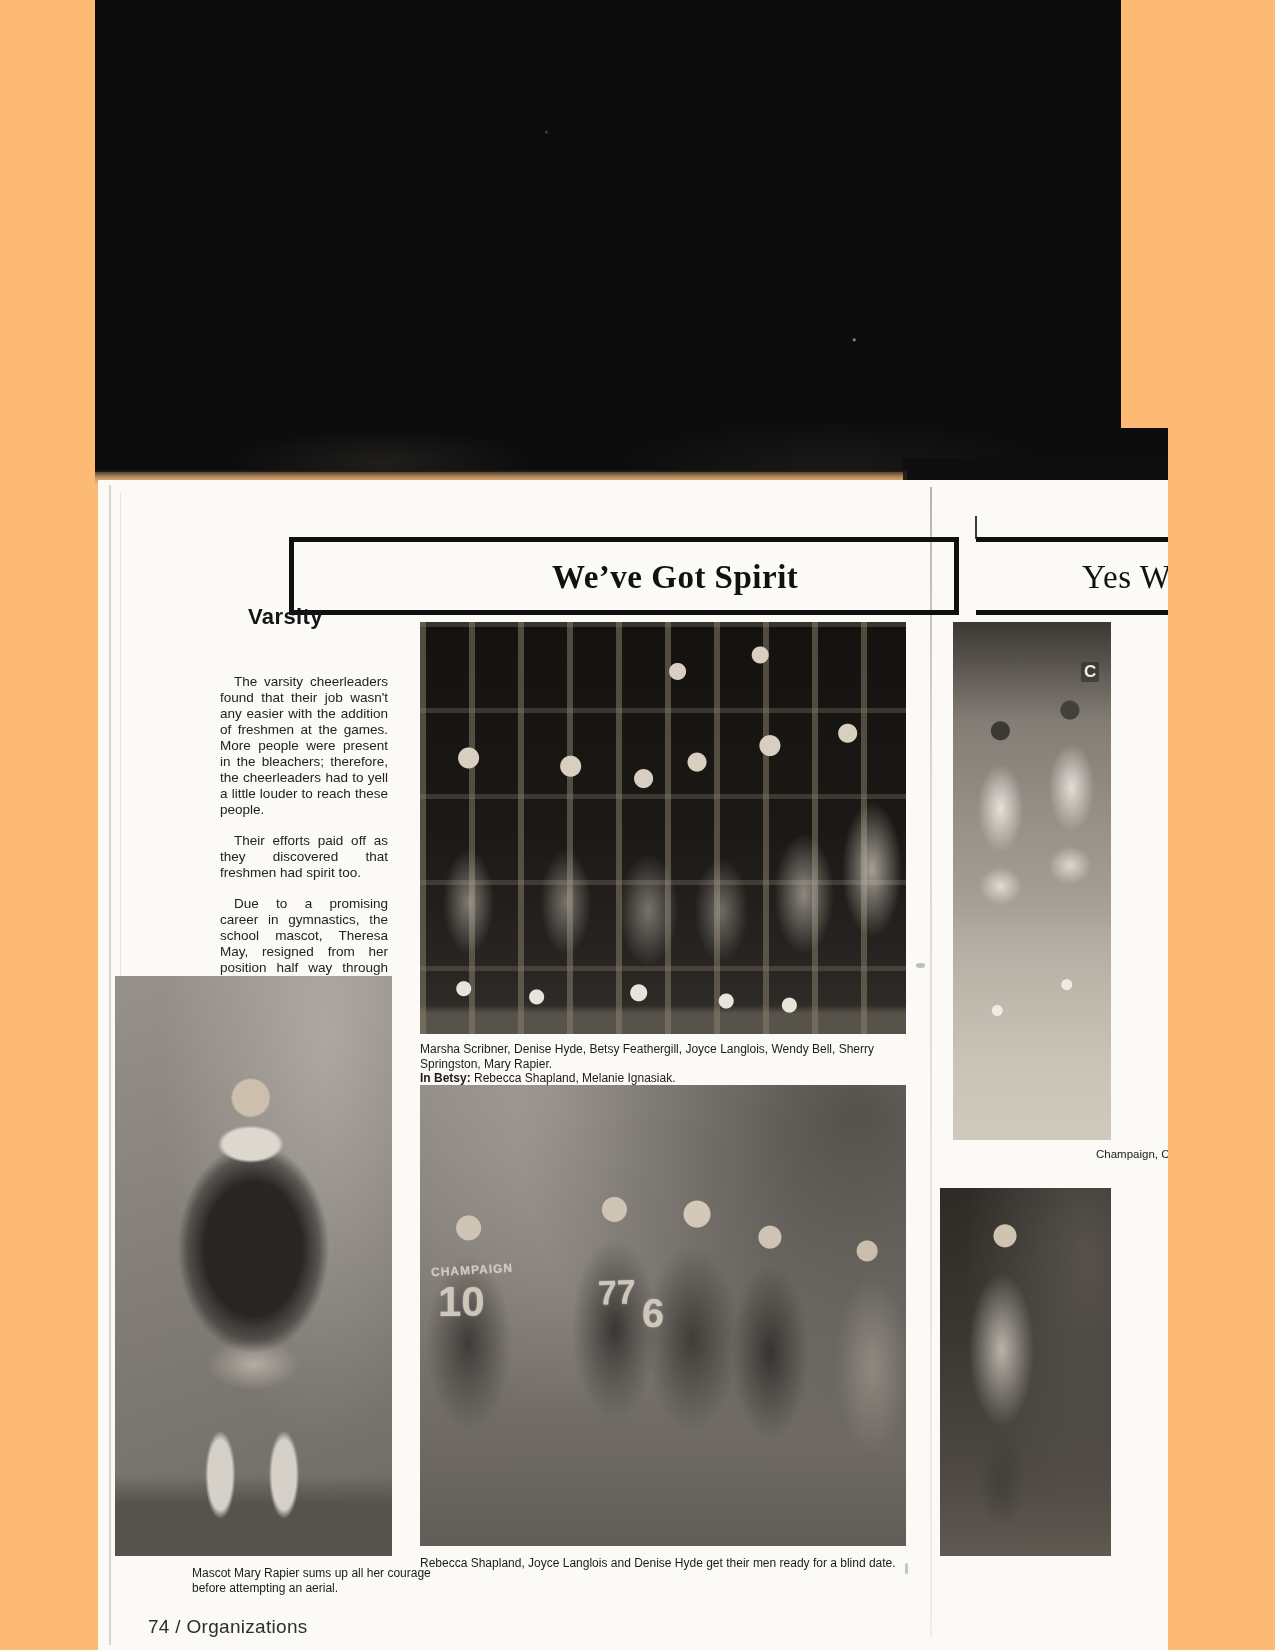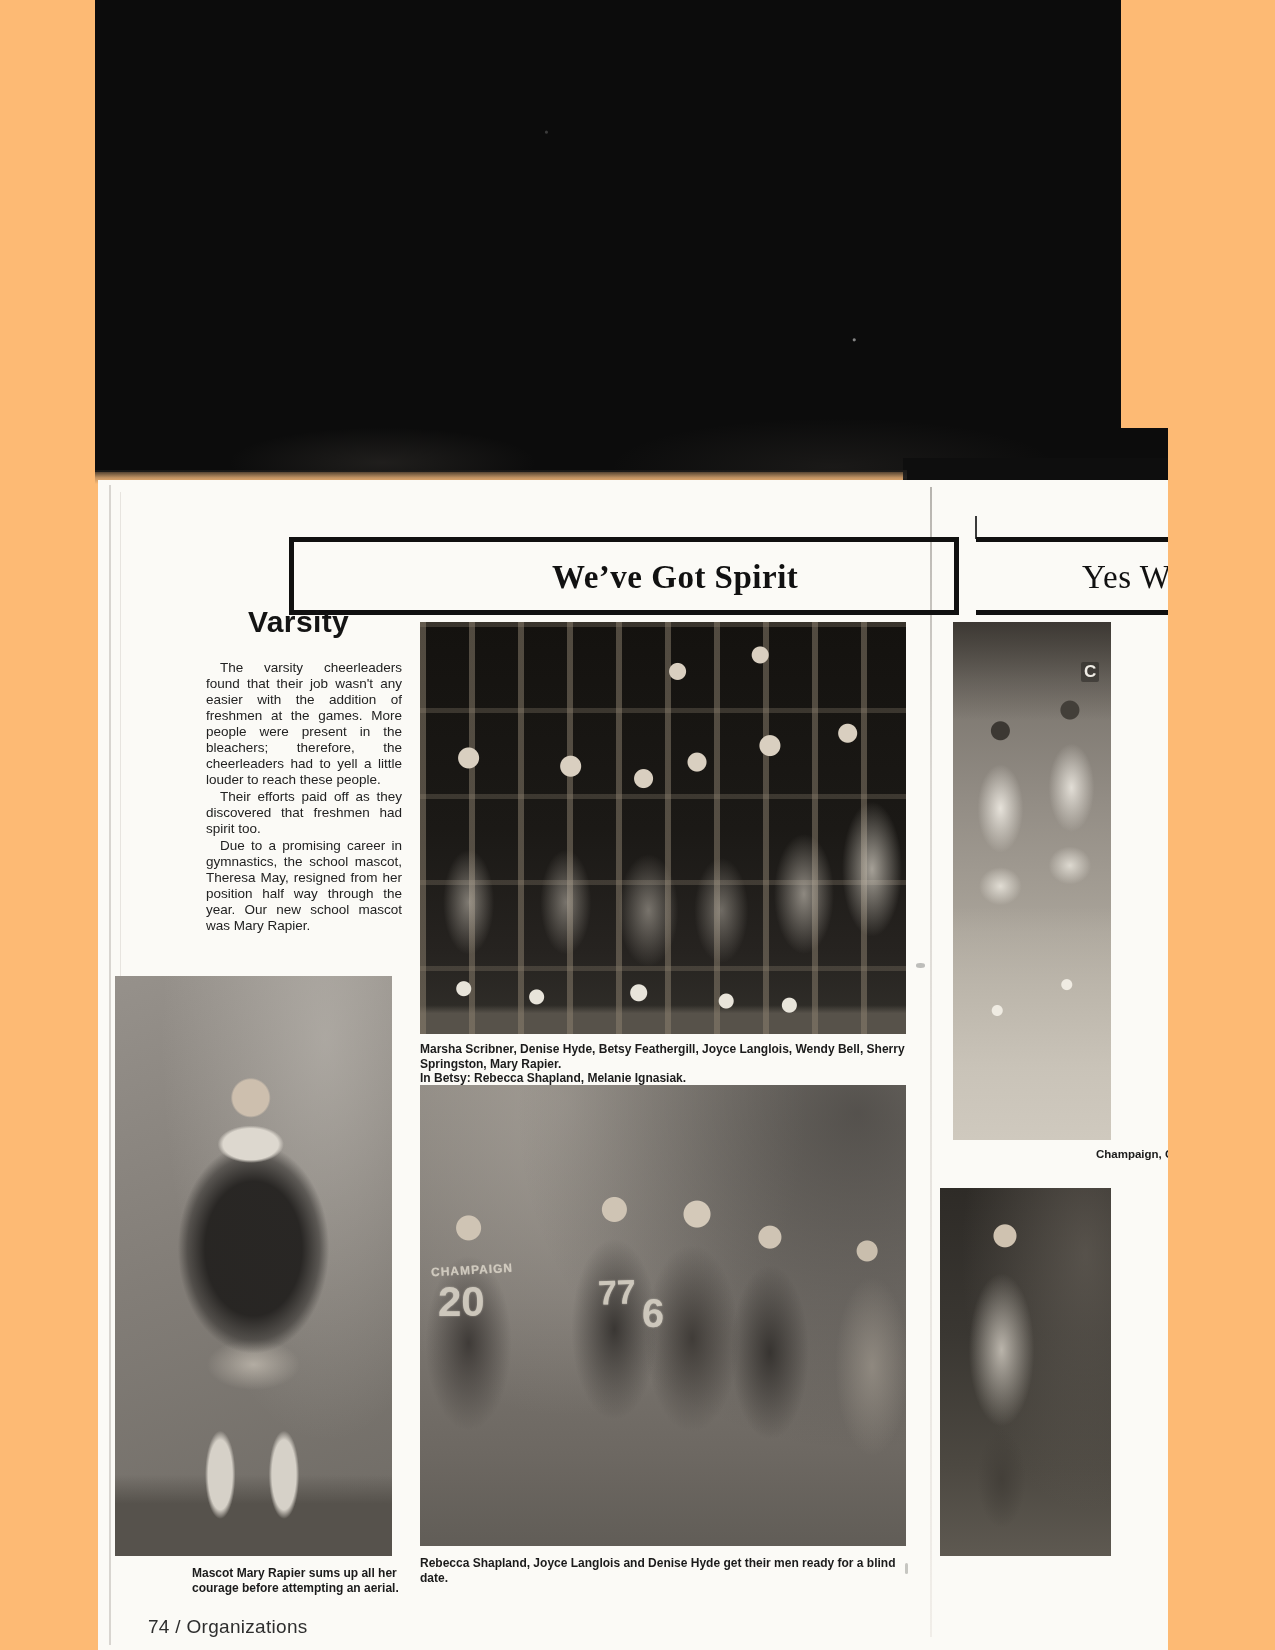--- a/index.html
+++ b/index.html
@@ -33,25 +33,25 @@
   .banner-left .t{position:absolute;left:258px;top:50%;transform:translateY(-46%);
     font-family:"Liberation Serif",serif;font-weight:bold;font-size:33px;color:#111;
     letter-spacing:.5px;white-space:nowrap;}
   .banner-right{left:976px;top:537px;width:192px;height:68px;
     border-top:5px solid #101010;border-bottom:5px solid #101010;overflow:hidden;}
   .banner-right .t{position:absolute;left:106px;top:50%;transform:translateY(-46%);
     font-family:"Liberation Serif",serif;font-weight:normal;font-size:33px;color:#111;
     letter-spacing:.5px;white-space:nowrap;}
 
   
-  .article-heading{left:248px;top:605px;font-weight:bold;font-size:30px;line-height:1.1;
+  .article-heading{left:248px;top:605px;font-weight:bold;font-size:22px;line-height:1.1;
     color:#141414;letter-spacing:.4px;}
   .article-body{left:205px;top:659px;width:198px;font-size:13.5px;line-height:16px;
     text-align:justify;color:#222;}
-  .article-body p{margin:1px;text-indent:14px;}
+  .article-body p{margin:15px;text-indent:14px;}
 
   
   .photo{background-color:#777;}
   .photo-squad{left:420px;top:622px;width:486px;height:412px;background-color:#181613;background-image:
     radial-gradient(circle 8px at 9% 89%, #e8e4da 0 7px, transparent 8px),
     radial-gradient(circle 8px at 24% 91%, #e8e4da 0 7px, transparent 8px),
     radial-gradient(circle 9px at 45% 90%, #e8e4da 0 8px, transparent 9px),
     radial-gradient(circle 8px at 63% 92%, #e8e4da 0 7px, transparent 8px),
     radial-gradient(circle 8px at 76% 93%, #e8e4da 0 7px, transparent 8px),
     radial-gradient(circle 11px at 10% 33%, #d9cfc0 0 10px, transparent 11px),
@@ -118,21 +118,21 @@
   .wall-letter{position:absolute;left:128px;top:40px;font-weight:bold;font-size:17px;color:#efece5;
     background:rgba(40,38,35,.55);padding:0 3px;border-radius:2px;}
   .photo-rbot{left:940px;top:1188px;width:171px;height:368px;background-color:#3b3833;background-image:
     radial-gradient(circle 12px at 38% 13%, #cfc2b0 0 11px, transparent 12px),
     radial-gradient(ellipse 42px 98px at 36% 44%, rgba(202,196,186,.88), transparent 78%),
     radial-gradient(ellipse 30px 62px at 36% 79%, rgba(66,62,56,.92), transparent 80%),
     radial-gradient(ellipse at 85% 18%, rgba(122,115,106,.5), transparent 60%),
     linear-gradient(180deg, #2e2b27 0%, #3a3732 40%, #4c4841 75%, #5e5951 100%);}
 
   
-  .caption{font-size:12px;line-height:14.5px;color:#1b1b1b;font-weight:bold;}
+  .caption{font-size:12px;line-height:14.5px;color:#1b1b1b;}
   .cap-squad{left:420px;top:1042px;width:514px;}
   .cap-mascot{left:146px;top:1566px;width:250px;margin-left:46px;}
   .cap-blind{left:420px;top:1556px;width:486px;text-align:left;}
   .cap-rtop{left:1096px;top:1147px;width:72px;white-space:nowrap;overflow:hidden;font-size:11.5px;}
 
   
   .page-num{left:148px;top:1616px;font-size:19px;letter-spacing:.3px;color:#2e2e2e;}
 
   
   .speck1{left:916px;top:963px;width:9px;height:5px;background:#8b8b88;border-radius:45%;opacity:.55;}
@@ -174,21 +174,21 @@
     <span>Marsha Scribner, Denise Hyde, Betsy Feathergill, Joyce Langlois, Wendy Bell, Sherry Springston, Mary Rapier.</span><br>
     <strong>In Betsy:</strong>
     <span>Rebecca Shapland, Melanie Ignasiak.</span>
   </div>
 
   <div class="abs photo photo-mascot"></div>
   <div class="abs caption cap-mascot">Mascot Mary Rapier sums up all her courage before attempting an aerial.</div>
 
   <div class="abs photo photo-blind">
     <span class="jersey-word">CHAMPAIGN</span>
-    <span class="jersey-num num-11">20</span>
+    <span class="jersey-num num-11">10</span>
     <span class="jersey-num num-77">77</span>
     <span class="jersey-num num-6">6</span>
   </div>
   <div class="abs caption cap-blind">Rebecca Shapland, Joyce Langlois and Denise Hyde get their men ready for a blind date.</div>
 
   <div class="abs photo photo-rtop">
     <span class="wall-letter">C</span>
   </div>
   <div class="abs caption cap-rtop">Champaign, Cl</div>
   <div class="abs photo photo-rbot"></div>

